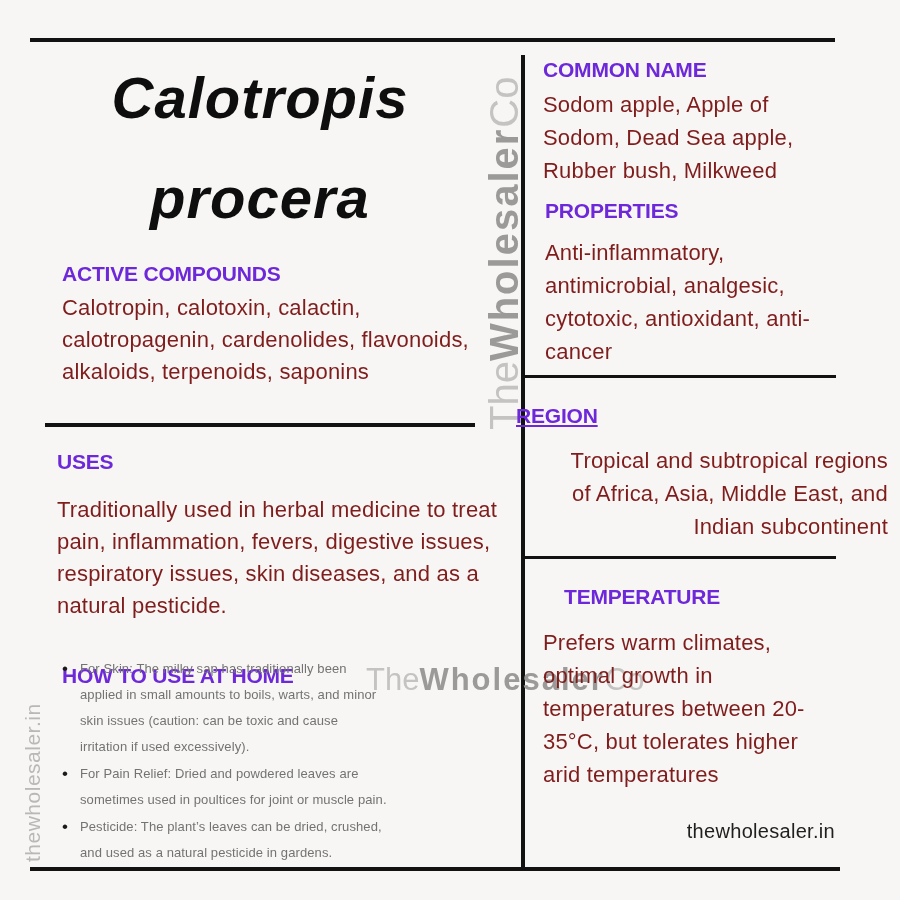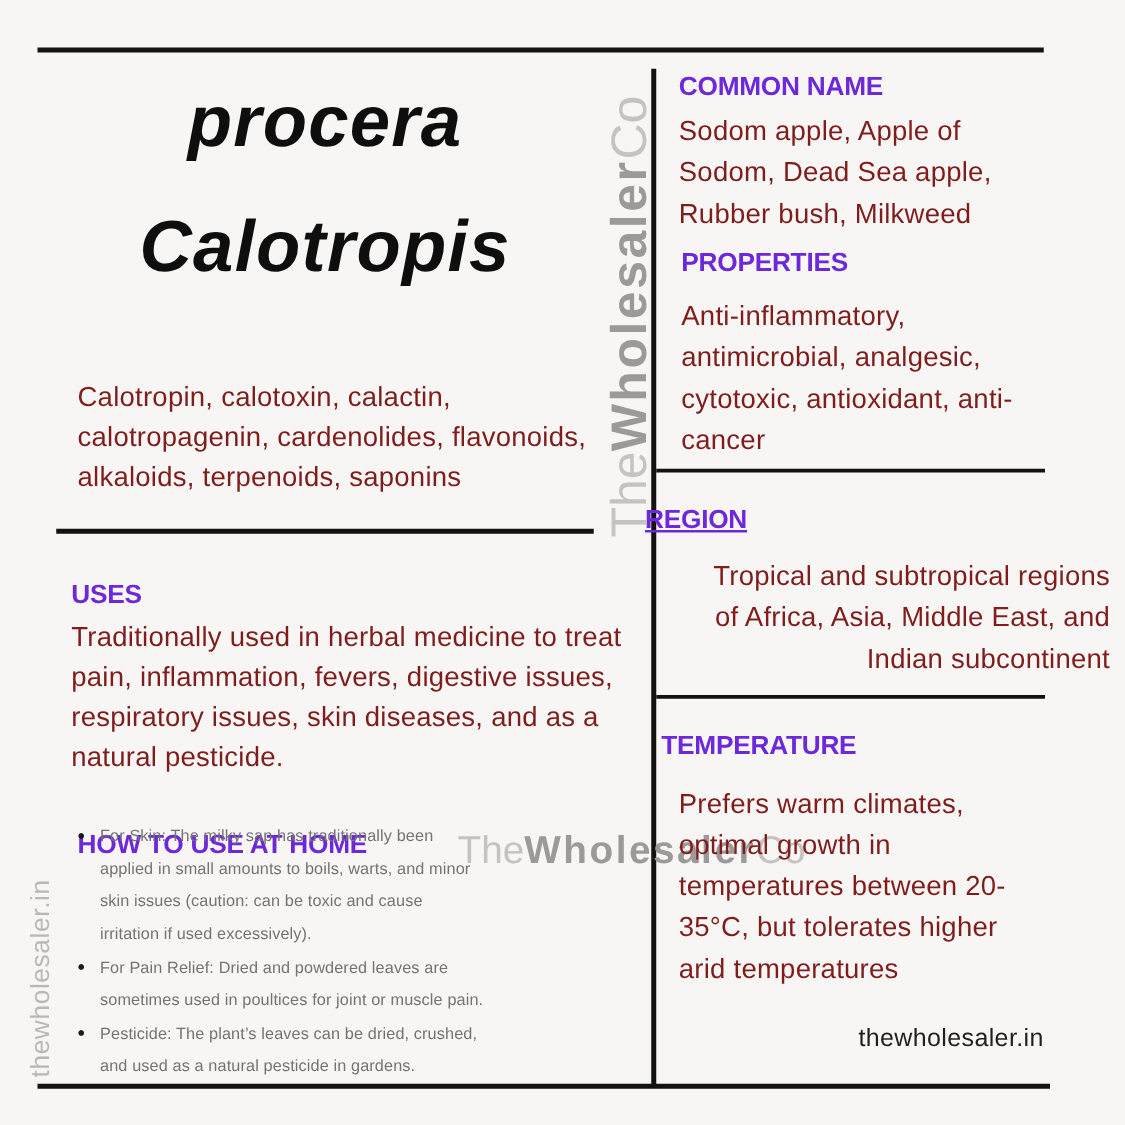--- a/index.html
+++ b/index.html
@@ -99,29 +99,30 @@
   </div>
 
   <div class="rule rule-top"></div>
   <div class="rule rule-vert"></div>
   <div class="rule rule-bottom"></div>
   <div class="rule rule-left-div"></div>
   <div class="rule rule-right-div1"></div>
   <div class="rule rule-right-div2"></div>
 
   <div class="title">
+    <div>Calotropis</div>
     <div>procera</div>
-    <div>Calotropis</div>
   </div>
 
-  <div class="b b-left" style="left:62px;top:302px;width:450px;">Calotropin, calotoxin, calactin,
+  <div class="h" style="left:62px;top:262px;">ACTIVE COMPOUNDS</div>
+  <div class="b b-left" style="left:62px;top:292px;width:450px;">Calotropin, calotoxin, calactin,
 calotropagenin, cardenolides, flavonoids,
 alkaloids, terpenoids, saponins</div>
 
-  <div class="h" style="left:57px;top:464px;">USES</div>
+  <div class="h" style="left:57px;top:450px;">USES</div>
   <div class="b b-left" style="left:57px;top:482px;width:475px;margin-top:12px;">Traditionally used in herbal medicine to treat
 pain, inflammation, fevers, digestive issues,
 respiratory issues, skin diseases, and as a
 natural pesticide.</div>
 
   <div class="h" style="left:62px;top:626px;margin-top:38px;">HOW TO USE AT HOME</div>
   <div class="bullets">
     <div class="bullet-row">
       <span class="bullet-dot">•</span>
       <span class="bullet-text">For Skin: The milky sap has traditionally been
@@ -150,21 +151,21 @@
   <div class="b b-right" style="left:545px;top:236px;width:310px;">Anti-inflammatory,
 antimicrobial, analgesic,
 cytotoxic, antioxidant, anti-
 cancer</div>
 
   <div class="h" style="left:516px;top:404px;text-decoration:underline;">REGION</div>
   <div class="b b-right" style="left:543px;top:444px;width:345px;text-align:right;">Tropical and subtropical regions
 of Africa, Asia, Middle East, and
 Indian subcontinent</div>
 
-  <div class="h" style="left:529px;top:585px;">TEMPERATURE</div>
+  <div class="h" style="left:564px;top:585px;">TEMPERATURE</div>
   <div class="b b-right" style="left:543px;top:626px;width:310px;">Prefers warm climates,
 optimal growth in
 temperatures between 20-
 35°C, but tolerates higher
 arid temperatures</div>
 
   <div class="site-footer">thewholesaler.in</div>
 
 </div>
 

